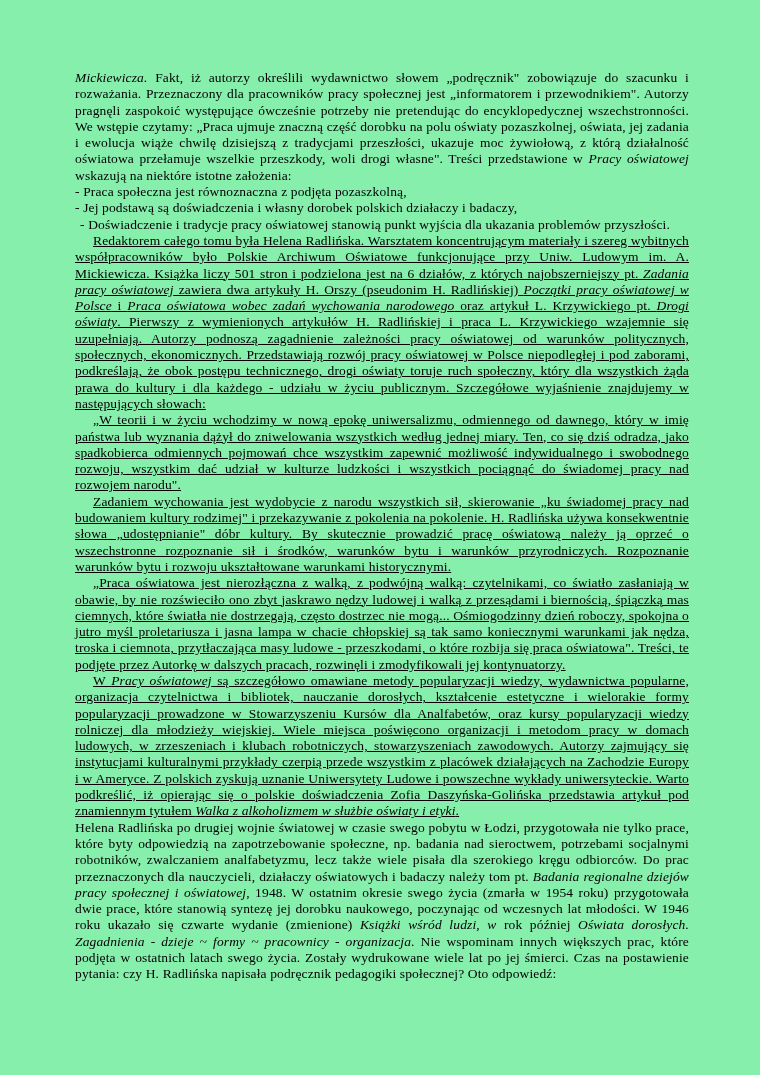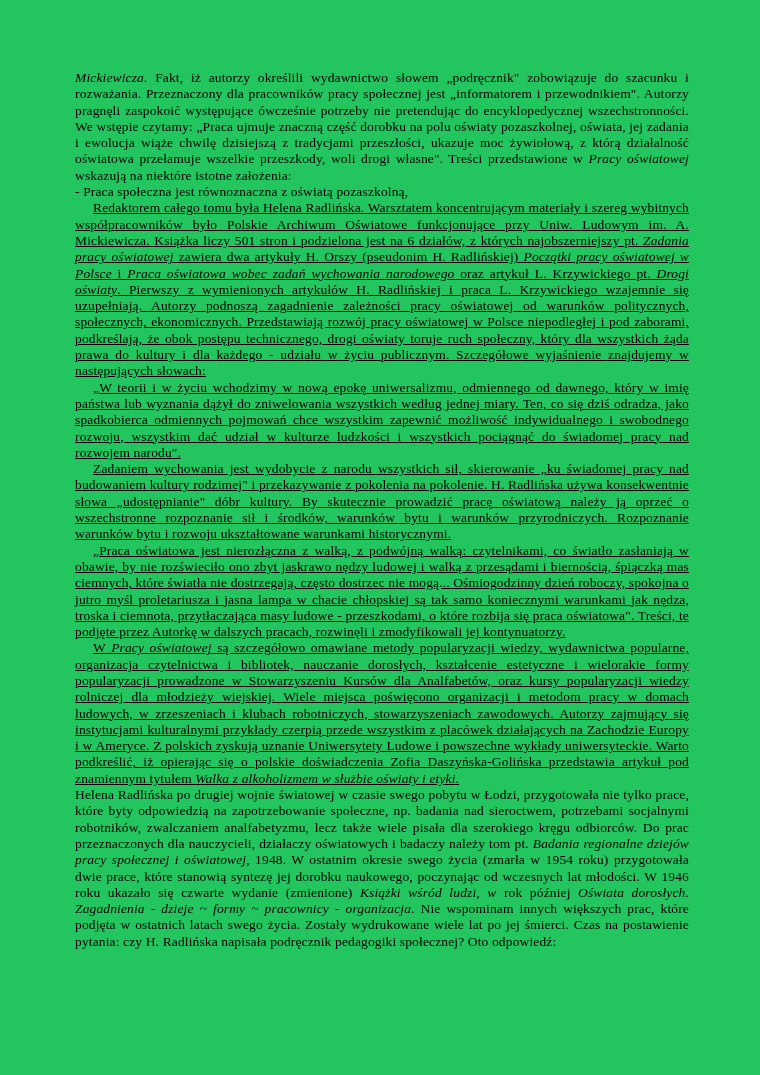--- a/index.html
+++ b/index.html
@@ -4,21 +4,21 @@
 <style>
   html, body {
     margin: 0;
     padding: 0;
     background: #ffffff;
   }
   .page {
     position: relative;
     width: 760px;
     height: 1075px;
-    background: #22c55e;
+    background: #86efac;
     overflow: hidden;
     color: #000000;
     font-family: "Liberation Serif", "DejaVu Serif", serif;
   }
   .text-block {
     position: absolute;
     left: 75px;
     top: 70px;
     width: 614px;
     font-size: 13.5px;
@@ -34,21 +34,23 @@
   .para.flush { text-indent: 0; }
   .para.bullet-small-indent { text-indent: 5px; }
   .it { font-style: italic; }
 </style>
 </head>
 <body>
 
 <div class="page">
   <div class="text-block">
       <p class="para flush"><span class="it">Mickiewicza.</span><span> Fakt, iż autorzy określili wydawnictwo słowem „podręcznik" zobowiązuje do szacunku i rozważania. Przeznaczony dla pracowników pracy społecznej jest „informatorem i przewodnikiem". Autorzy pragnęli zaspokoić występujące ówcześnie potrzeby nie pretendując do encyklopedycznej wszechstronności. We wstępie czytamy: „Praca ujmuje znaczną część dorobku na polu oświaty pozaszkolnej, oświata, jej zadania i ewolucja wiąże chwilę dzisiejszą z tradycjami przeszłości, ukazuje moc żywiołową, z którą działalność oświatowa przełamuje wszelkie przeszkody, woli drogi własne". Treści przedstawione w </span><span class="it">Pracy oświatowej</span><span> wskazują na niektóre istotne założenia:</span></p>
-      <p class="para flush"><span>- Praca społeczna jest równoznaczna z oświatą pozaszkolną,</span></p>
+      <p class="para flush"><span>- Praca społeczna jest równoznaczna z podjęta pozaszkolną,</span></p>
+      <p class="para flush"><span>- Jej podstawą są doświadczenia i własny dorobek polskich działaczy i badaczy,</span></p>
+      <p class="para bullet-small-indent"><span>- Doświadczenie i tradycje pracy oświatowej stanowią punkt wyjścia dla ukazania problemów przyszłości.</span></p>
       <p class="para indent"><span>Redaktorem całego tomu była Helena Radlińska. Warsztatem koncentrującym materiały i szereg wybitnych współpracowników było Polskie Archiwum Oświatowe funkcjonujące przy Uniw. Ludowym im. A. Mickiewicza. Książka liczy 501 stron i podzielona jest na 6 działów, z których najobszerniejszy pt. </span><span class="it">Zadania pracy oświatowej</span><span> zawiera dwa artykuły H. Orszy (pseudonim H. Radlińskiej) </span><span class="it">Początki pracy oświatowej w Polsce</span><span> i </span><span class="it">Praca oświatowa wobec zadań wychowania narodowego</span><span> oraz artykuł L. Krzywickiego pt. </span><span class="it">Drogi oświaty</span><span>. Pierwszy z wymienionych artykułów H. Radlińskiej i praca L. Krzywickiego wzajemnie się uzupełniają. Autorzy podnoszą zagadnienie zależności pracy oświatowej od warunków politycznych, społecznych, ekonomicznych. Przedstawiają rozwój pracy oświatowej w Polsce niepodległej i pod zaborami, podkreślają, że obok postępu technicznego, drogi oświaty toruje ruch społeczny, który dla wszystkich żąda prawa do kultury i dla każdego - udziału w życiu publicznym. Szczegółowe wyjaśnienie znajdujemy w następujących słowach:</span></p>
       <p class="para indent"><span>„W teorii i w życiu wchodzimy w nową epokę uniwersalizmu, odmiennego od dawnego, który w imię państwa lub wyznania dążył do zniwelowania wszystkich według jednej miary. Ten, co się dziś odradza, jako spadkobierca odmiennych pojmowań chce wszystkim zapewnić możliwość indywidualnego i swobodnego rozwoju, wszystkim dać udział w kulturze ludzkości i wszystkich pociągnąć do świadomej pracy nad rozwojem narodu".</span></p>
       <p class="para indent"><span>Zadaniem wychowania jest wydobycie z narodu wszystkich sił, skierowanie „ku świadomej pracy nad budowaniem kultury rodzimej" i przekazywanie z pokolenia na pokolenie. H. Radlińska używa konsekwentnie słowa „udostępnianie" dóbr kultury. By skutecznie prowadzić pracę oświatową należy ją oprzeć o wszechstronne rozpoznanie sił i środków, warunków bytu i warunków przyrodniczych. Rozpoznanie warunków bytu i rozwoju ukształtowane warunkami historycznymi.</span></p>
       <p class="para indent"><span>„Praca oświatowa jest nierozłączna z walką, z podwójną walką: czytelnikami, co światło zasłaniają w obawie, by nie rozświeciło ono zbyt jaskrawo nędzy ludowej i walką z przesądami i biernością, śpiączką mas ciemnych, które światła nie dostrzegają, często dostrzec nie mogą... Ośmiogodzinny dzień roboczy, spokojna o jutro myśl proletariusza i jasna lampa w chacie chłopskiej są tak samo koniecznymi warunkami jak nędza, troska i ciemnota, przytłaczająca masy ludowe - przeszkodami, o które rozbija się praca oświatowa". Treści, te podjęte przez Autorkę w dalszych pracach, rozwinęli i zmodyfikowali jej kontynuatorzy.</span></p>
       <p class="para indent"><span>W </span><span class="it">Pracy oświatowej</span><span> są szczegółowo omawiane metody popularyzacji wiedzy, wydawnictwa popularne, organizacja czytelnictwa i bibliotek, nauczanie dorosłych, kształcenie estetyczne i wielorakie formy popularyzacji prowadzone w Stowarzyszeniu Kursów dla Analfabetów, oraz kursy popularyzacji wiedzy rolniczej dla młodzieży wiejskiej. Wiele miejsca poświęcono organizacji i metodom pracy w domach ludowych, w zrzeszeniach i klubach robotniczych, stowarzyszeniach zawodowych. Autorzy zajmujący się instytucjami kulturalnymi przykłady czerpią przede wszystkim z placówek działających na Zachodzie Europy i w Ameryce. Z polskich zyskują uznanie Uniwersytety Ludowe i powszechne wykłady uniwersyteckie. Warto podkreślić, iż opierając się o polskie doświadczenia Zofia Daszyńska-Golińska przedstawia artykuł pod znamiennym tytułem </span><span class="it">Walka z alkoholizmem w służbie oświaty i etyki</span><span>.</span></p>
       <p class="para flush"><span>Helena Radlińska po drugiej wojnie światowej w czasie swego pobytu w Łodzi, przygotowała nie tylko prace, które byty odpowiedzią na zapotrzebowanie społeczne, np. badania nad sieroctwem, potrzebami socjalnymi robotników, zwalczaniem analfabetyzmu, lecz także wiele pisała dla szerokiego kręgu odbiorców. Do prac przeznaczonych dla nauczycieli, działaczy oświatowych i badaczy należy tom pt. </span><span class="it">Badania regionalne dziejów pracy społecznej i oświatowej</span><span>, 1948. W ostatnim okresie swego życia (zmarła w 1954 roku) przygotowała dwie prace, które stanowią syntezę jej dorobku naukowego, poczynając od wczesnych lat młodości. W 1946 roku ukazało się czwarte wydanie (zmienione) </span><span class="it">Książki wśród ludzi, w</span><span> rok później </span><span class="it">Oświata dorosłych. Zagadnienia - dzieje ~ formy ~ pracownicy - organizacja</span><span>. Nie wspominam innych większych prac, które podjęta w ostatnich latach swego życia. Zostały wydrukowane wiele lat po jej śmierci. Czas na postawienie pytania: czy H. Radlińska napisała podręcznik pedagogiki społecznej? Oto odpowiedź:</span></p>
     </div>
 </div>
 
 </body></html>

